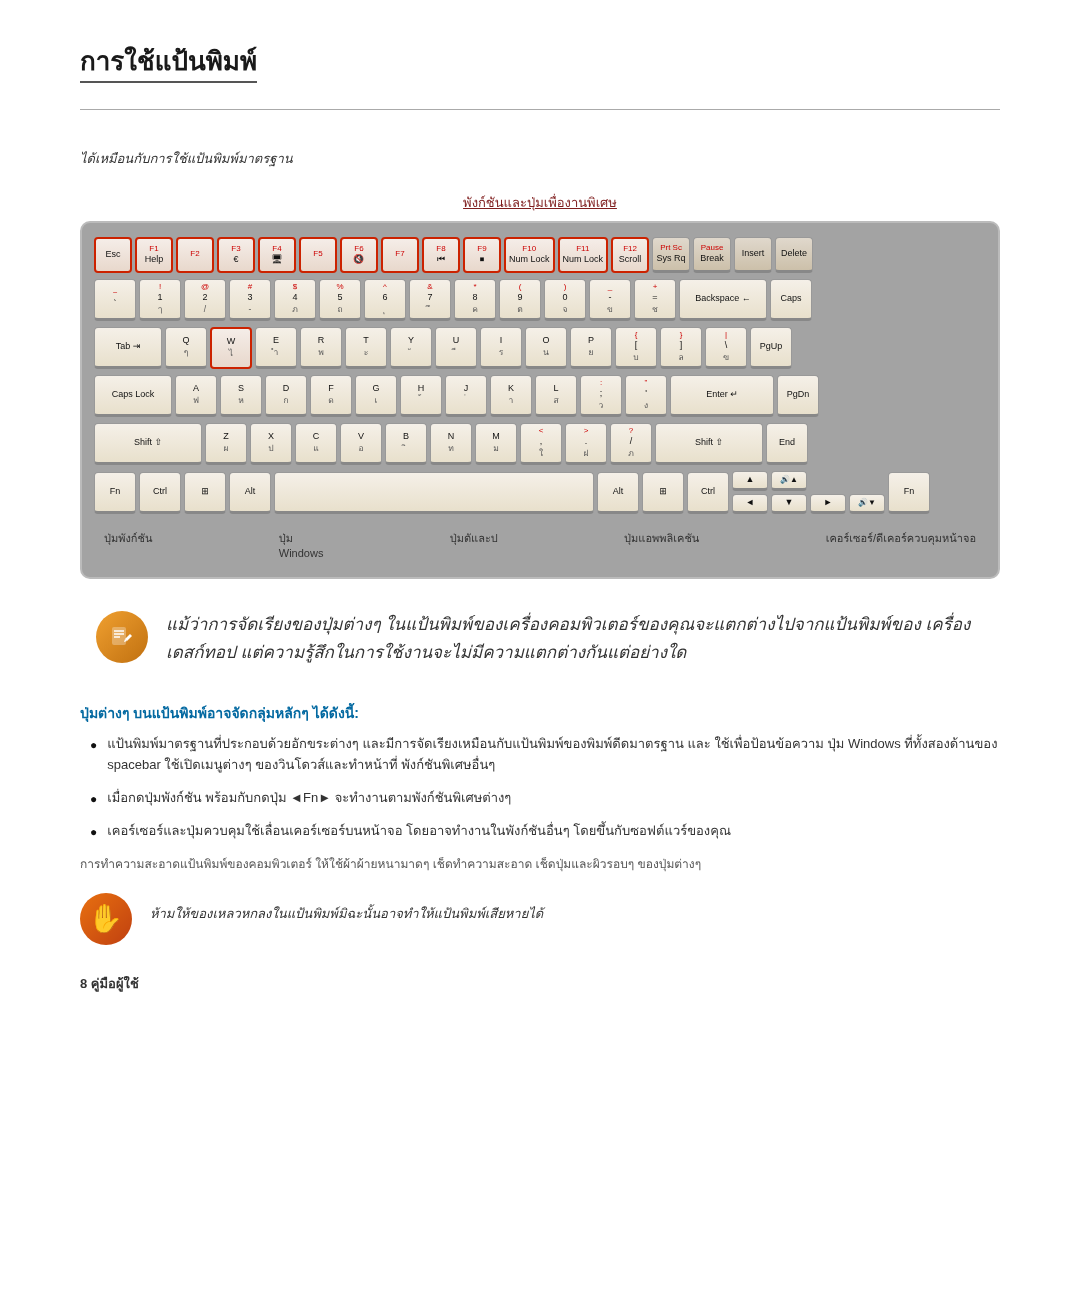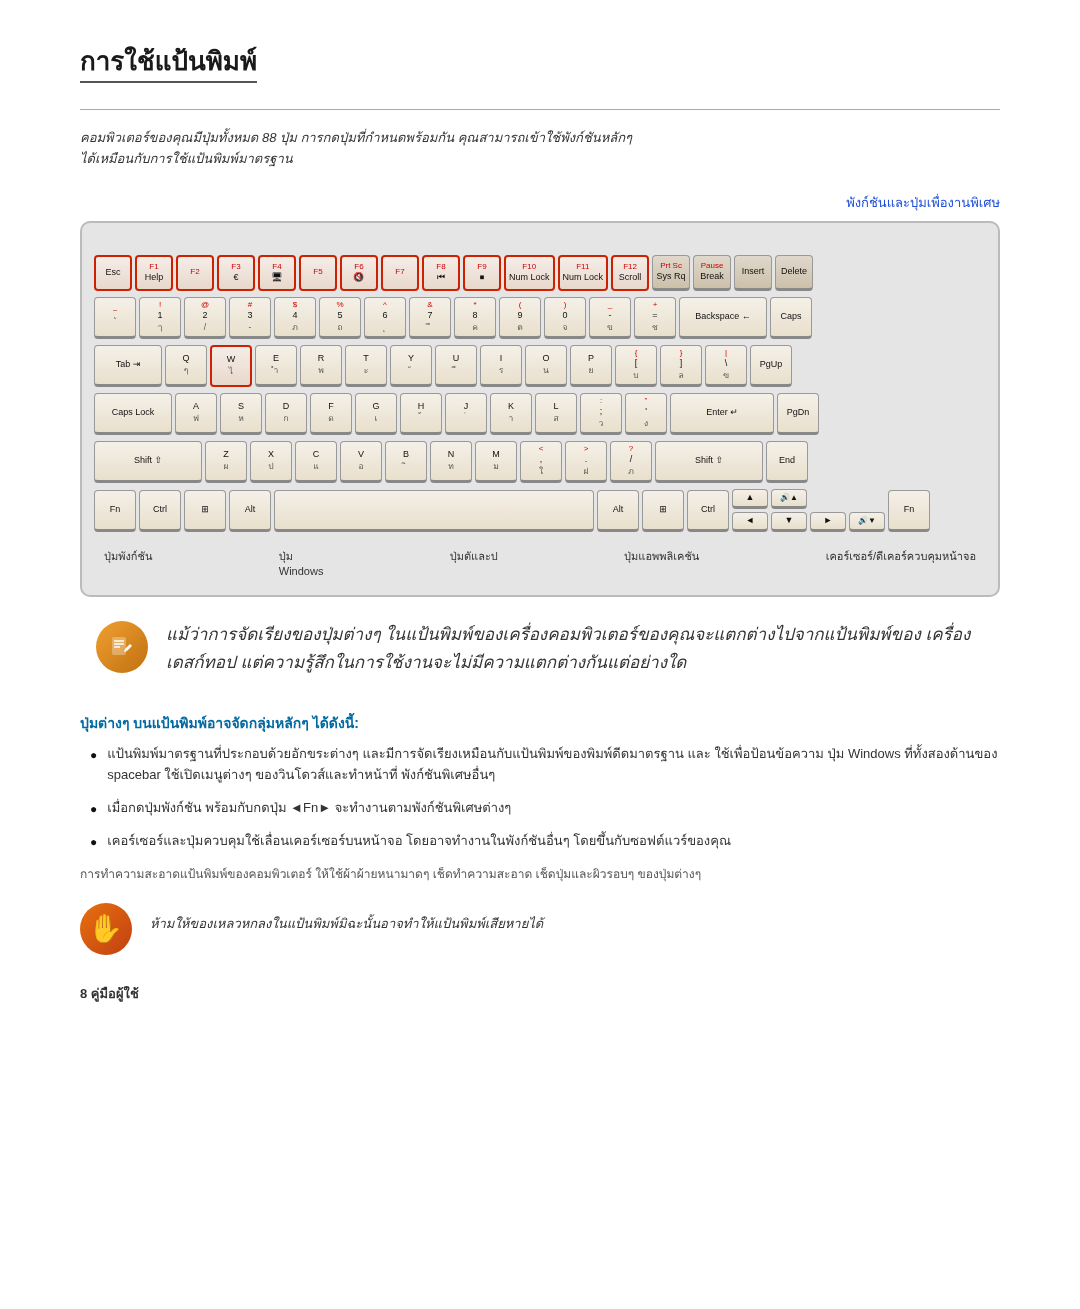--- a/index.html
+++ b/index.html
@@ -23,33 +23,34 @@
 
     .subtitle {
       font-style: italic;
       font-size: 13px;
       color: #333;
       line-height: 1.6;
       margin-bottom: 22px;
     }
 
     .keyboard-section-label {
-      text-align: right;
+      text-align: center;
       font-size: 13px;
-      color: #1d4ed8;
+      color: #7f1d1d;
       margin-bottom: 8px;
+      text-decoration: underline;
     }
 
     
     .keyboard-wrapper {
-      background: #e5e5e5;
+      background: #a3a3a3;
       border: 2px solid #bbb;
       border-radius: 10px;
-      padding: 32px 12px 18px;
-      margin-bottom: 12px;
+      padding: 14px 12px 18px;
+      margin-bottom: 20px;
       position: relative;
     }
 
     .keyboard-row {
       display: flex;
       gap: 3px;
       margin-bottom: 3px;
       align-items: flex-end;
     }
 
@@ -235,21 +236,21 @@
   </style>
 </head>
 <body>
 
 
 
 <h1 class="page-title">การใช้แป้นพิมพ์</h1>
 <hr class="divider">
 
 <p class="subtitle">
-  <span>คอมพิวเตอร์ของคุณมีปุ่มทั้งหมด 88 ปุ่ม การกดปุ่มที่กำหนดพร้อมกัน คุณสามารถเข้าใช้พังก์ชันหลักๆ</span><br>
+  <br>
   <span>ได้เหมือนกับการใช้แป้นพิมพ์มาตรฐาน</span>
 </p>
 
 <div class="keyboard-section-label">พังก์ชันและปุ่มเพื่องานพิเศษ</div>
 
 
 <div class="keyboard-wrapper">
   <div class="keyboard-main">
 
     <div class="keyboard-row">

